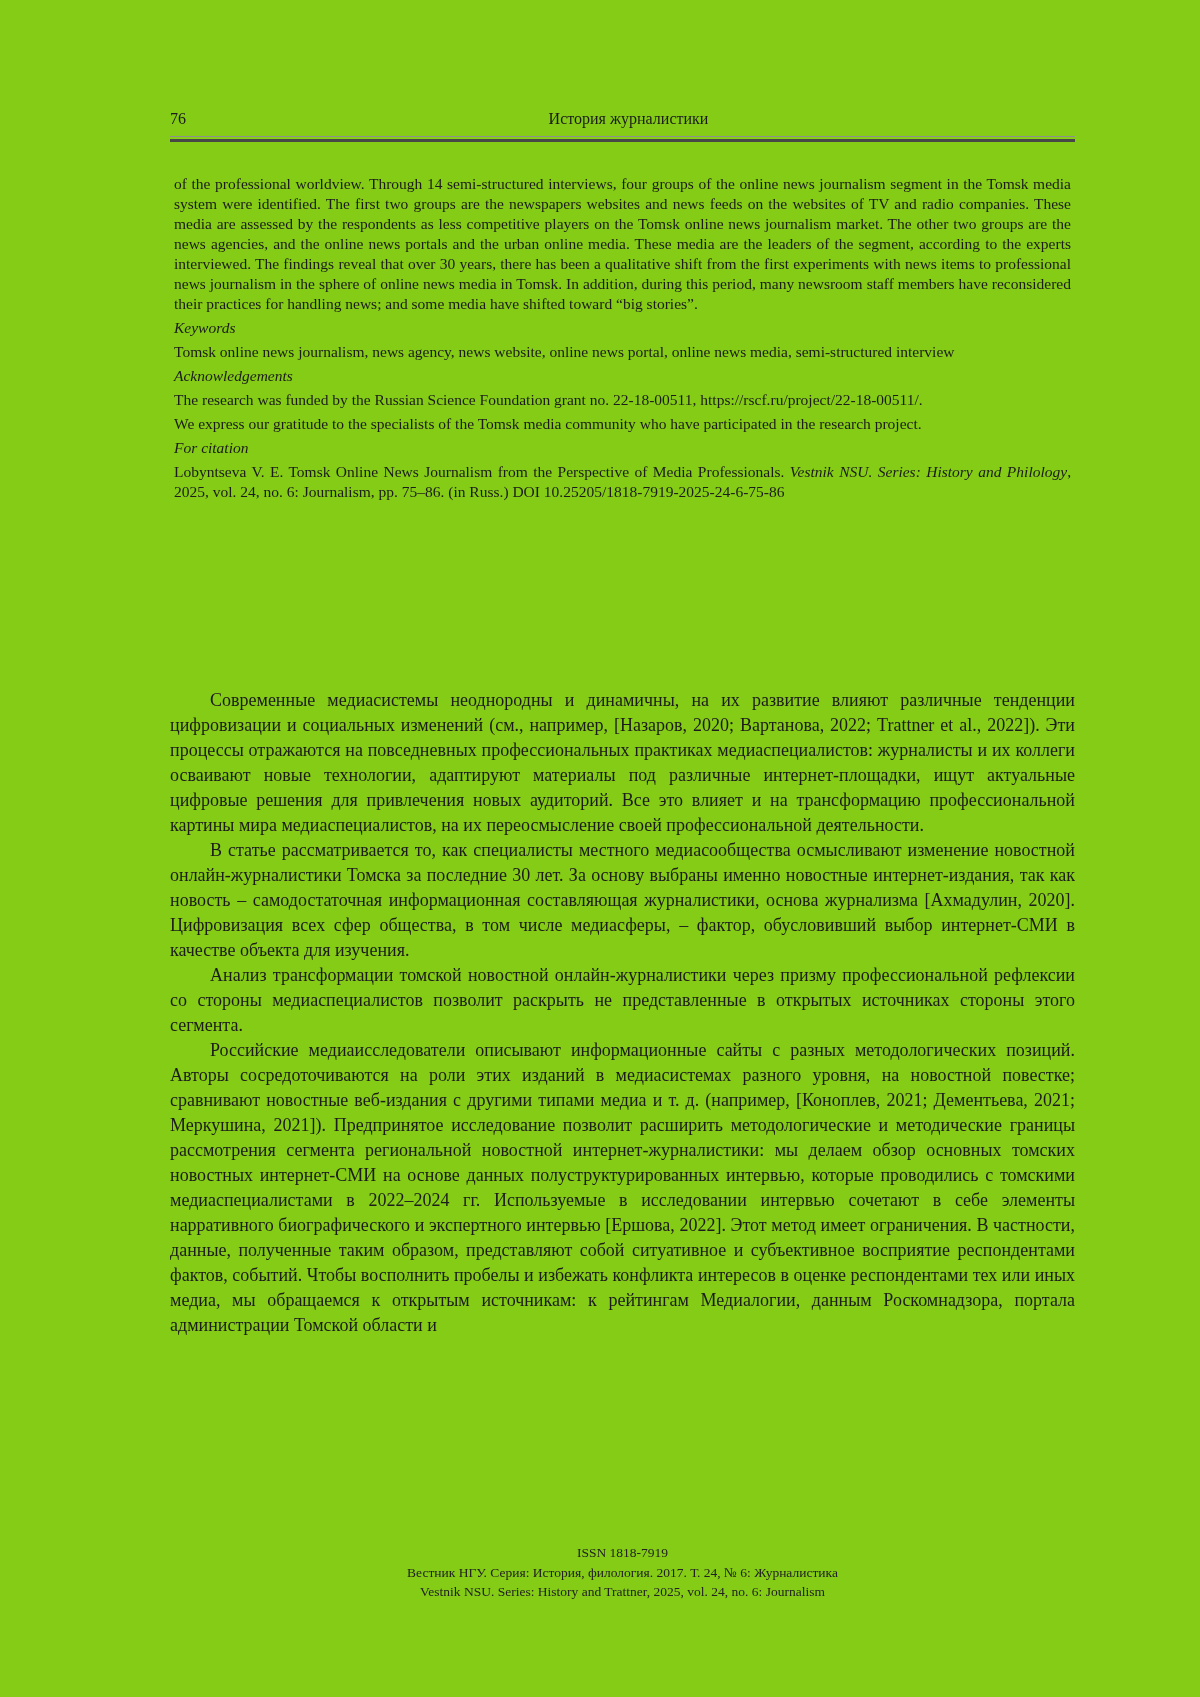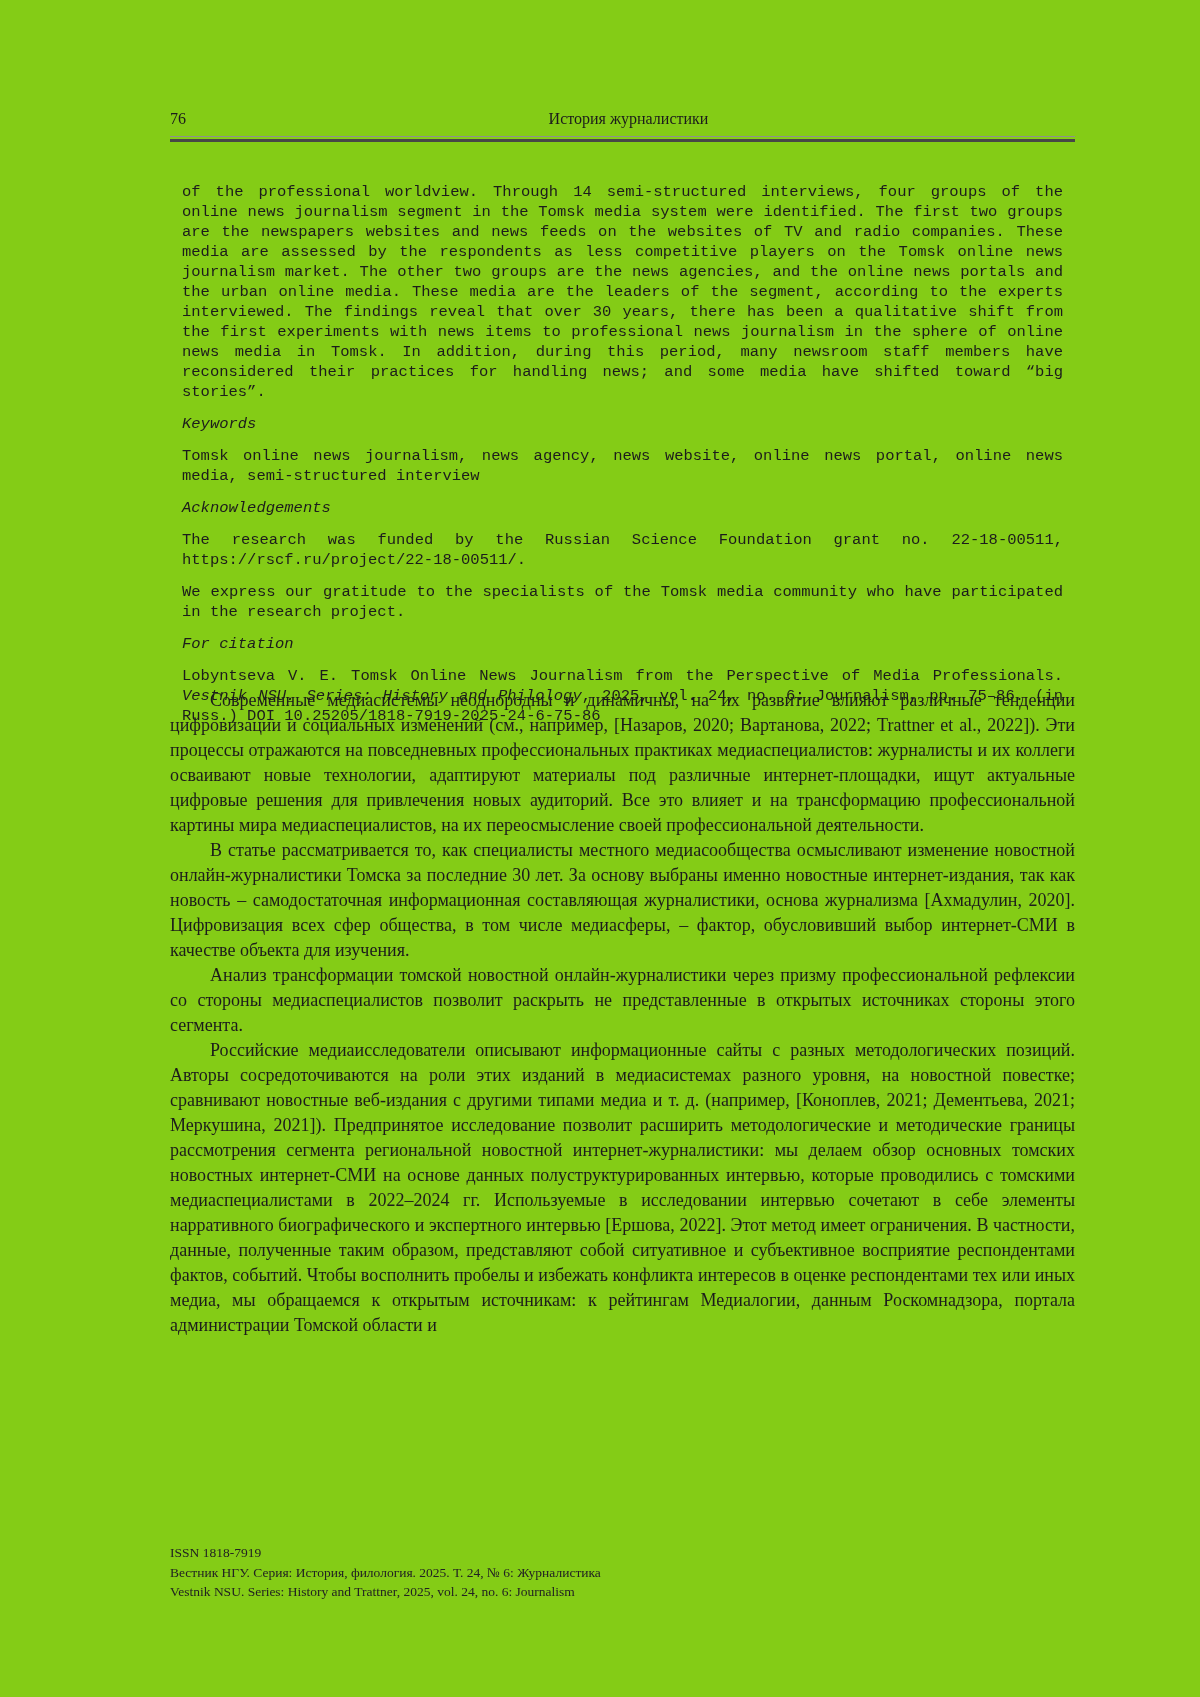--- a/index.html
+++ b/index.html
@@ -53,21 +53,21 @@
   
   .frontmatter {
     position: absolute;
     left: 170px;
     width: 905px;
     top: 170px;
     font-size: 15.5px;
     line-height: 20px;
     text-align: justify;
   }
-  .frontmatter p { margin: 12px; font-family: Liberation Mono, monospace; }
+  .frontmatter p { margin: 4px; }
   .fm-indent { margin-left: 26px; }
   .fm-label {
     font-style: italic;
     text-align: left;
   }
 
   
   .body-text {
     position: absolute;
     left: 170px;
@@ -87,21 +87,21 @@
   
   .footer {
     position: absolute;
     left: 170px;
     right: 125px;
     top: 1543px;
     font-size: 13.5px;
     line-height: 19.5px;
     color: #222222;
   }
-  .footer div { white-space: nowrap; }
+  .footer div { white-space: nowrap; text-align: center; }
   .italic { font-style: italic; }
 </style>
 </head>
 <body>
 
 <div class="page">
 
   <div class="header">
     <span class="page-num">76</span>
     <span class="running-head">История журналистики</span>
@@ -123,17 +123,17 @@
 
   <div class="body-text">
     <p>Современные медиасистемы неоднородны и динамичны, на их развитие влияют различные тенденции цифровизации и социальных изменений (см., например, [Назаров, 2020; Вартанова, 2022; Trattner et al., 2022]). Эти процессы отражаются на повседневных профессиональных практиках медиаспециалистов: журналисты и их коллеги осваивают новые технологии, адаптируют материалы под различные интернет-площадки, ищут актуальные цифровые решения для привлечения новых аудиторий. Все это влияет и на трансформацию профессиональной картины мира медиаспециалистов, на их переосмысление своей профессиональной деятельности.</p>
     <p>В статье рассматривается то, как специалисты местного медиасообщества осмысливают изменение новостной онлайн-журналистики Томска за последние 30 лет. За основу выбраны именно новостные интернет-издания, так как новость – самодостаточная информационная составляющая журналистики, основа журнализма [Ахмадулин, 2020]. Цифровизация всех сфер общества, в том числе медиасферы, – фактор, обусловивший выбор интернет-СМИ в качестве объекта для изучения.</p>
     <p>Анализ трансформации томской новостной онлайн-журналистики через призму профессиональной рефлексии со стороны медиаспециалистов позволит раскрыть не представленные в открытых источниках стороны этого сегмента.</p>
     <p>Российские медиаисследователи описывают информационные сайты с разных методологических позиций. Авторы сосредоточиваются на роли этих изданий в медиасистемах разного уровня, на новостной повестке; сравнивают новостные веб-издания с другими типами медиа и т. д. (например, [Коноплев, 2021; Дементьева, 2021; Меркушина, 2021]). Предпринятое исследование позволит расширить методологические и методические границы рассмотрения сегмента региональной новостной интернет-журналистики: мы делаем обзор основных томских новостных интернет-СМИ на основе данных полуструктурированных интервью, которые проводились с томскими медиаспециалистами в 2022–2024 гг. Используемые в исследовании интервью сочетают в себе элементы нарративного биографического и экспертного интервью [Ершова, 2022]. Этот метод имеет ограничения. В частности, данные, полученные таким образом, представляют собой ситуативное и субъективное восприятие респондентами фактов, событий. Чтобы восполнить пробелы и избежать конфликта интересов в оценке респондентами тех или иных медиа, мы обращаемся к открытым источникам: к рейтингам Медиалогии, данным Роскомнадзора, портала администрации Томской области и</p>
   </div>
 
   <div class="footer">
     <div>ISSN 1818-7919</div>
-    <div>Вестник НГУ. Серия: История, филология. 2025. Т. 24, № 6: Журналистика</div>
+    <div>Вестник НГУ. Серия: История, филология. 2017. Т. 24, № 6: Журналистика</div>
     <div>Vestnik NSU. Series: History and Trattner, 2025, vol. 24, no. 6: Journalism</div>
   </div>
 
 </div>
 
 </body></html>

